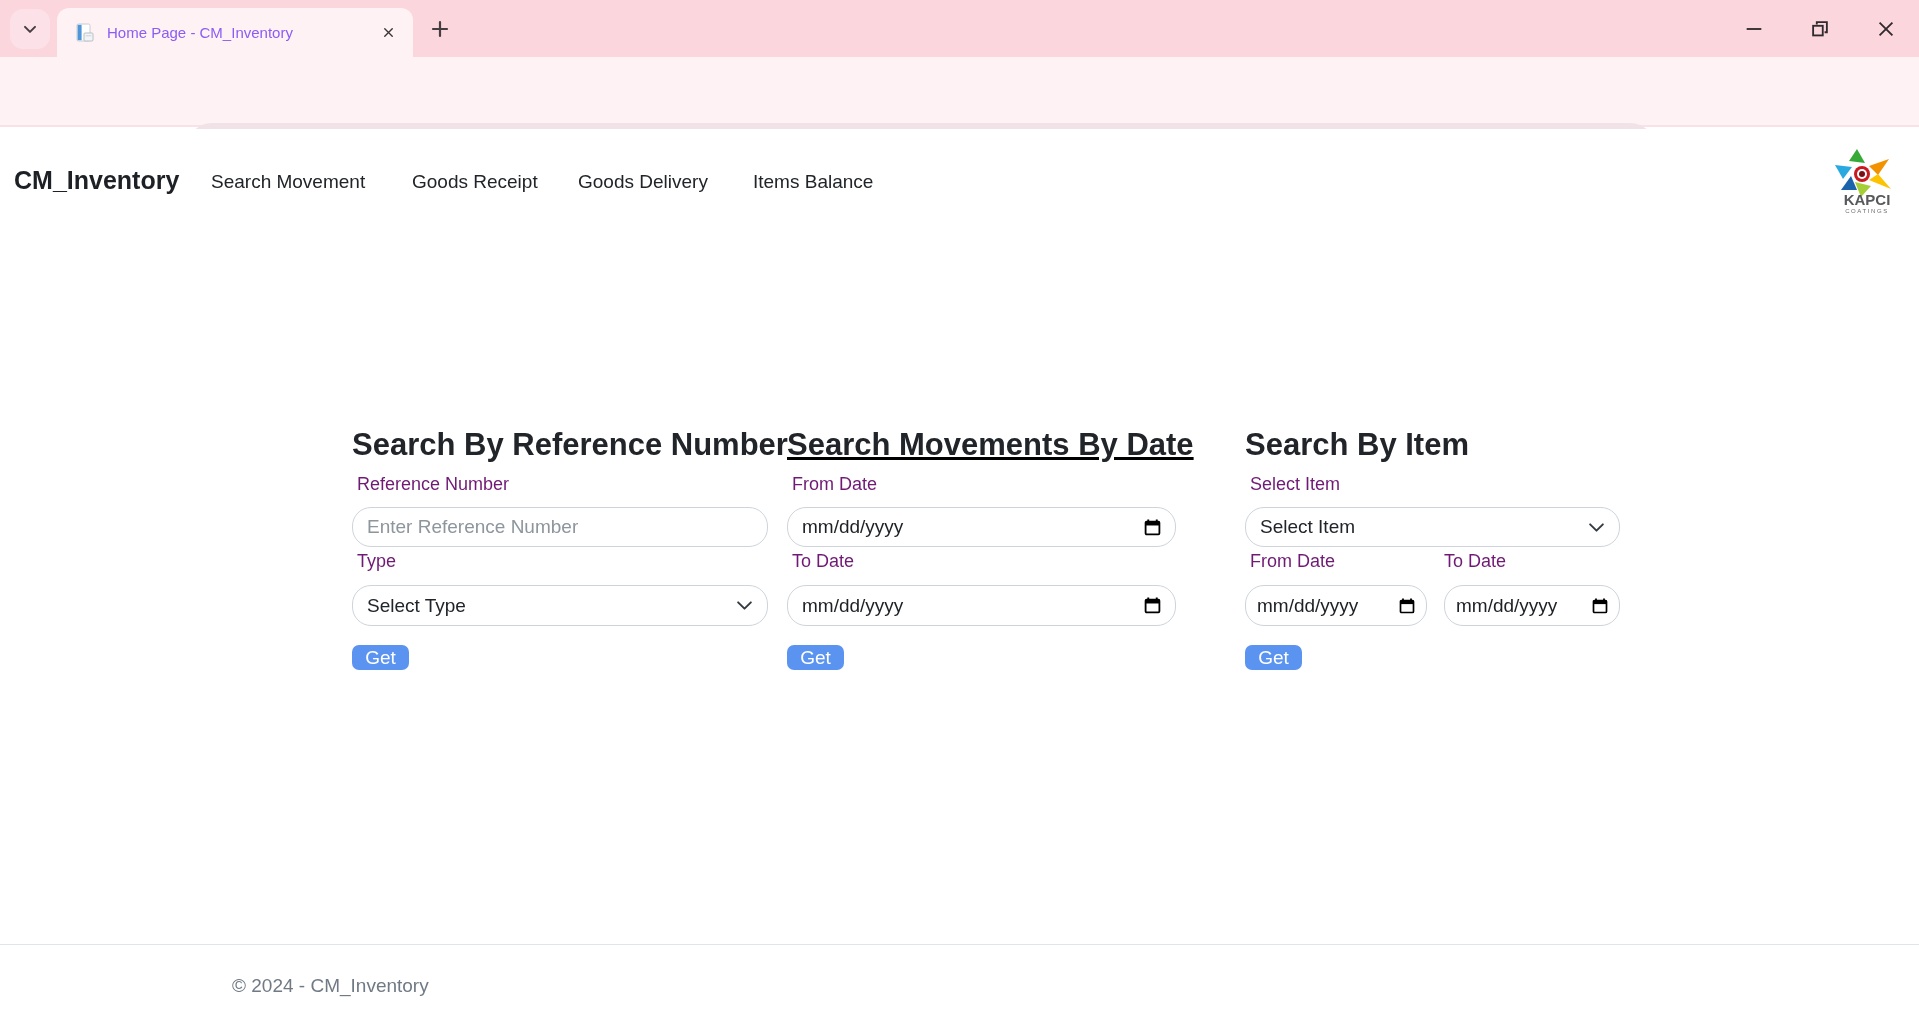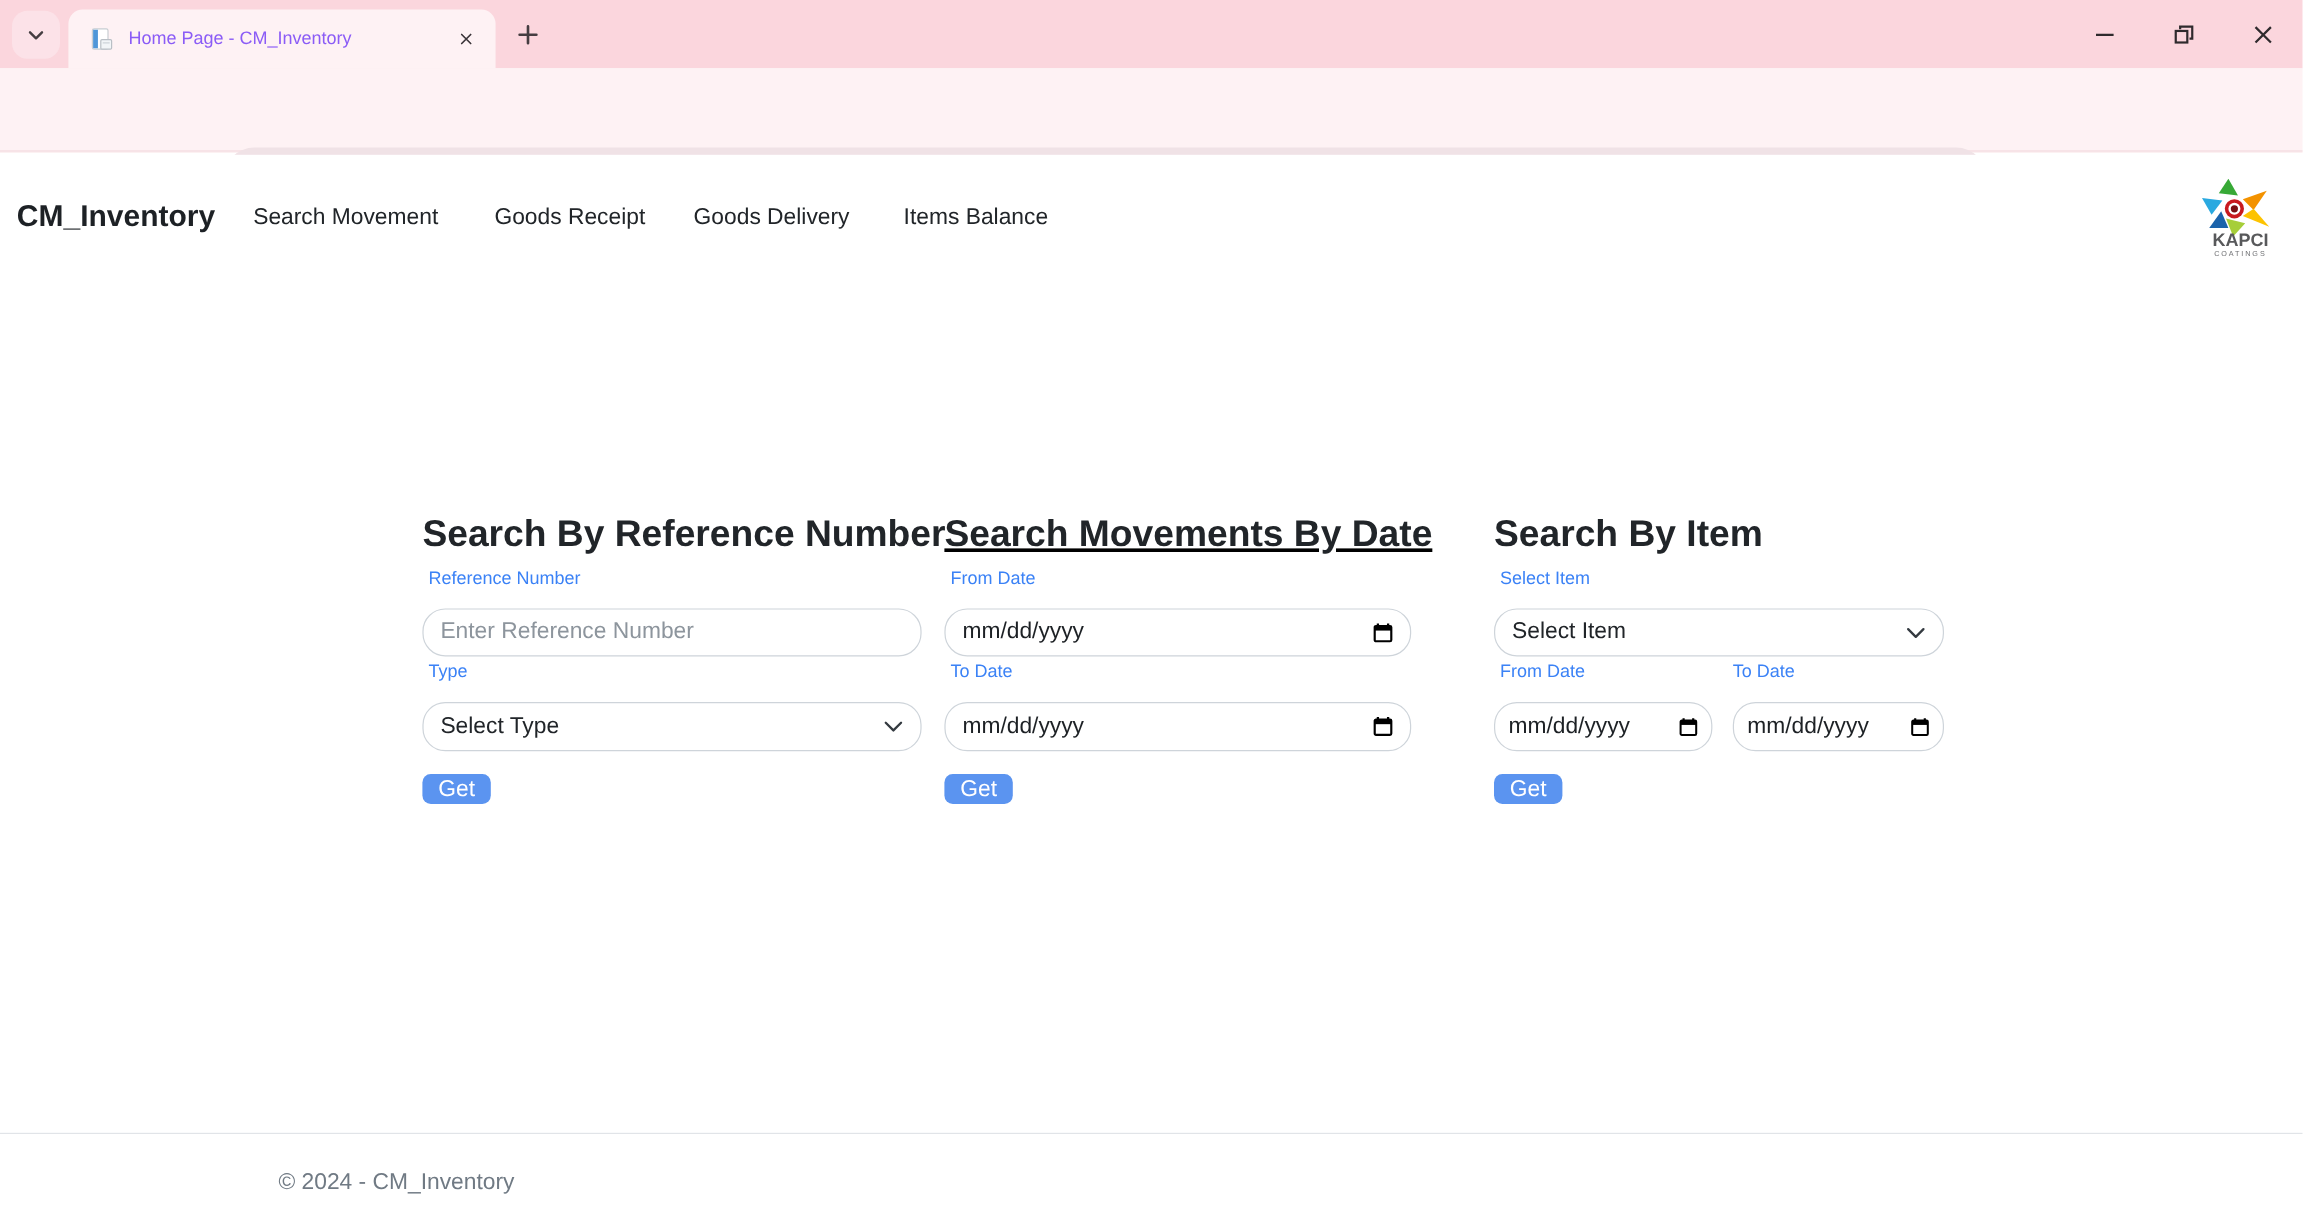--- a/index.html
+++ b/index.html
@@ -35,21 +35,21 @@
   .menu-dots { position:absolute; left:1879px; top:80px; width:18px; height:24px; cursor:pointer; }
 
   
   .page { position:absolute; left:0; top:129px; width:1919px; height:890px; background:#fff; }
   .brand { position:absolute; left:14px; top:37px; font-size:25px; font-weight:700; color:#1d2125; cursor:pointer; }
   .nav-link { position:absolute; top:42px; font-size:19px; color:#212529; cursor:pointer; white-space:nowrap; }
   .logo { position:absolute; left:1834px; top:20px; width:60px; height:66px; }
 
   .col { position:absolute; top:296px; }
   .col h2 { font-size:31px; font-weight:700; color:#212529; line-height:40px; white-space:nowrap; }
-  .form-label { position:absolute; left:5px; font-size:15px; color:#3b82f6; white-space:nowrap; }
+  .form-label { position:absolute; left:5px; font-size:18px; color:#701a75; white-space:nowrap; }
   .text-input, .fake-select, .fake-date { position:absolute; border:1px solid #ced4da; border-radius:19px;
     background:#fff; font-size:19px; height:40px; }
   .text-input { padding:0 14px; color:#212529; width:100%; font-family:"Liberation Sans","DejaVu Sans",sans-serif; }
   .text-input::placeholder { color:#8d959d; }
   .fake-select, .fake-date { display:flex; align-items:center; justify-content:space-between; padding:0 14px; color:#212529; cursor:pointer; }
   .fake-date { color:#1d2125;text-align:right; }
   .get-btn { position:absolute; top:220px; left:0; width:57px; height:25px; border:none; border-radius:7px;
     background:#5b94f0; color:#fff; font-size:19px; display:flex; align-items:center; justify-content:center; cursor:pointer;
     font-family:"Liberation Sans","DejaVu Sans",sans-serif; }
 

